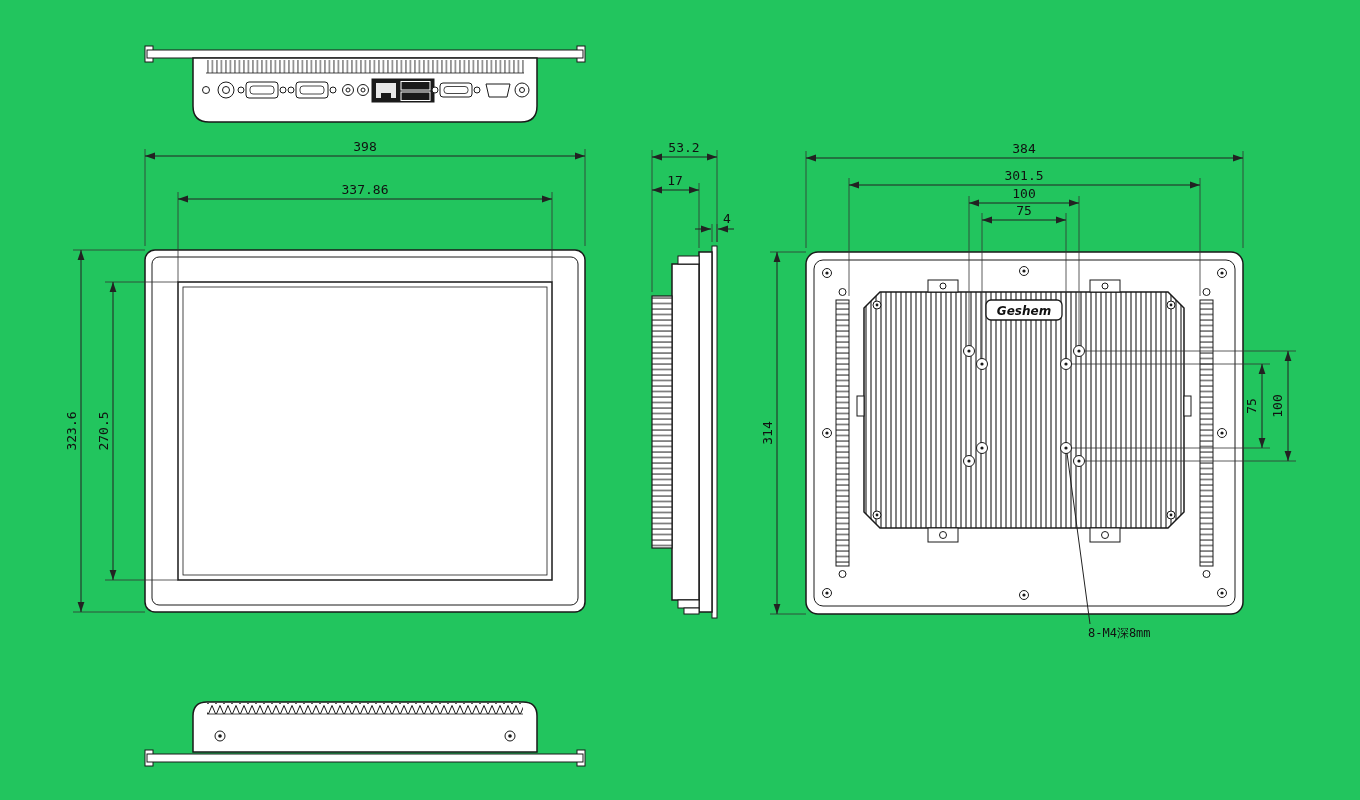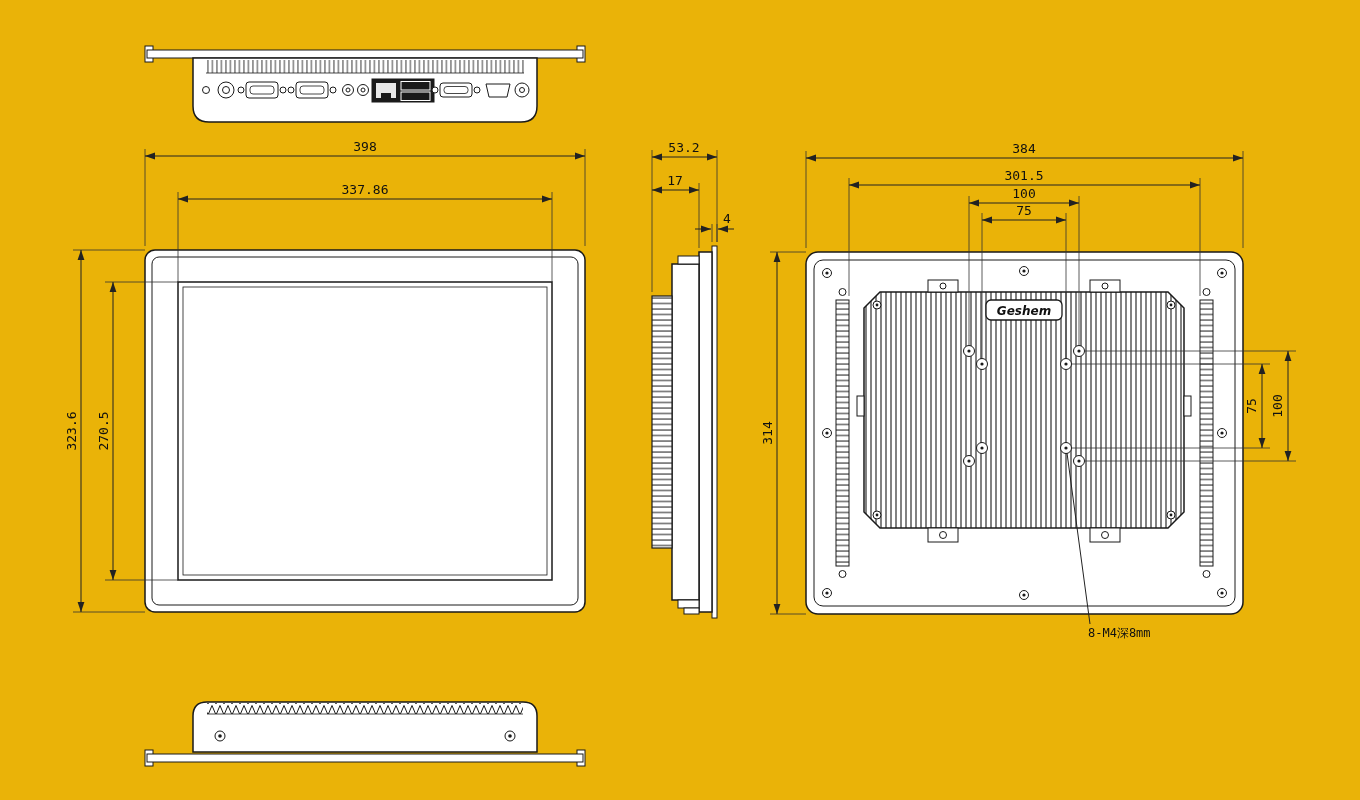--- a/index.html
+++ b/index.html
@@ -1,16 +1,16 @@
 <!DOCTYPE html>
 <html><head>
 <meta charset="utf-8">
 <style>
   html, body { margin: 0; padding: 0; background: #ffffff; }
-  .stage { position: relative; width: 1360px; height: 800px; background: #eab308; overflow: hidden; }
+  .stage { position: relative; width: 1360px; height: 800px; background: #22c55e; overflow: hidden; }
   svg { display: block; }
   .g1 { fill: #ffffff; stroke: #1a1a1a; stroke-width: 1.5; }
   .g2 { fill: #ffffff; stroke: #1a1a1a; stroke-width: 1; }
   .g3 { fill: none; stroke: #1a1a1a; stroke-width: 0.8; }
   .ext { stroke: #333333; stroke-width: 0.8; fill: none; }
   .dim { stroke: #222222; stroke-width: 1; fill: none; }
   .ldr { stroke: #222222; stroke-width: 1; fill: none; }
   .dimtxt {
     font-family: "DejaVu Sans Mono", monospace;
     font-size: 13px;

